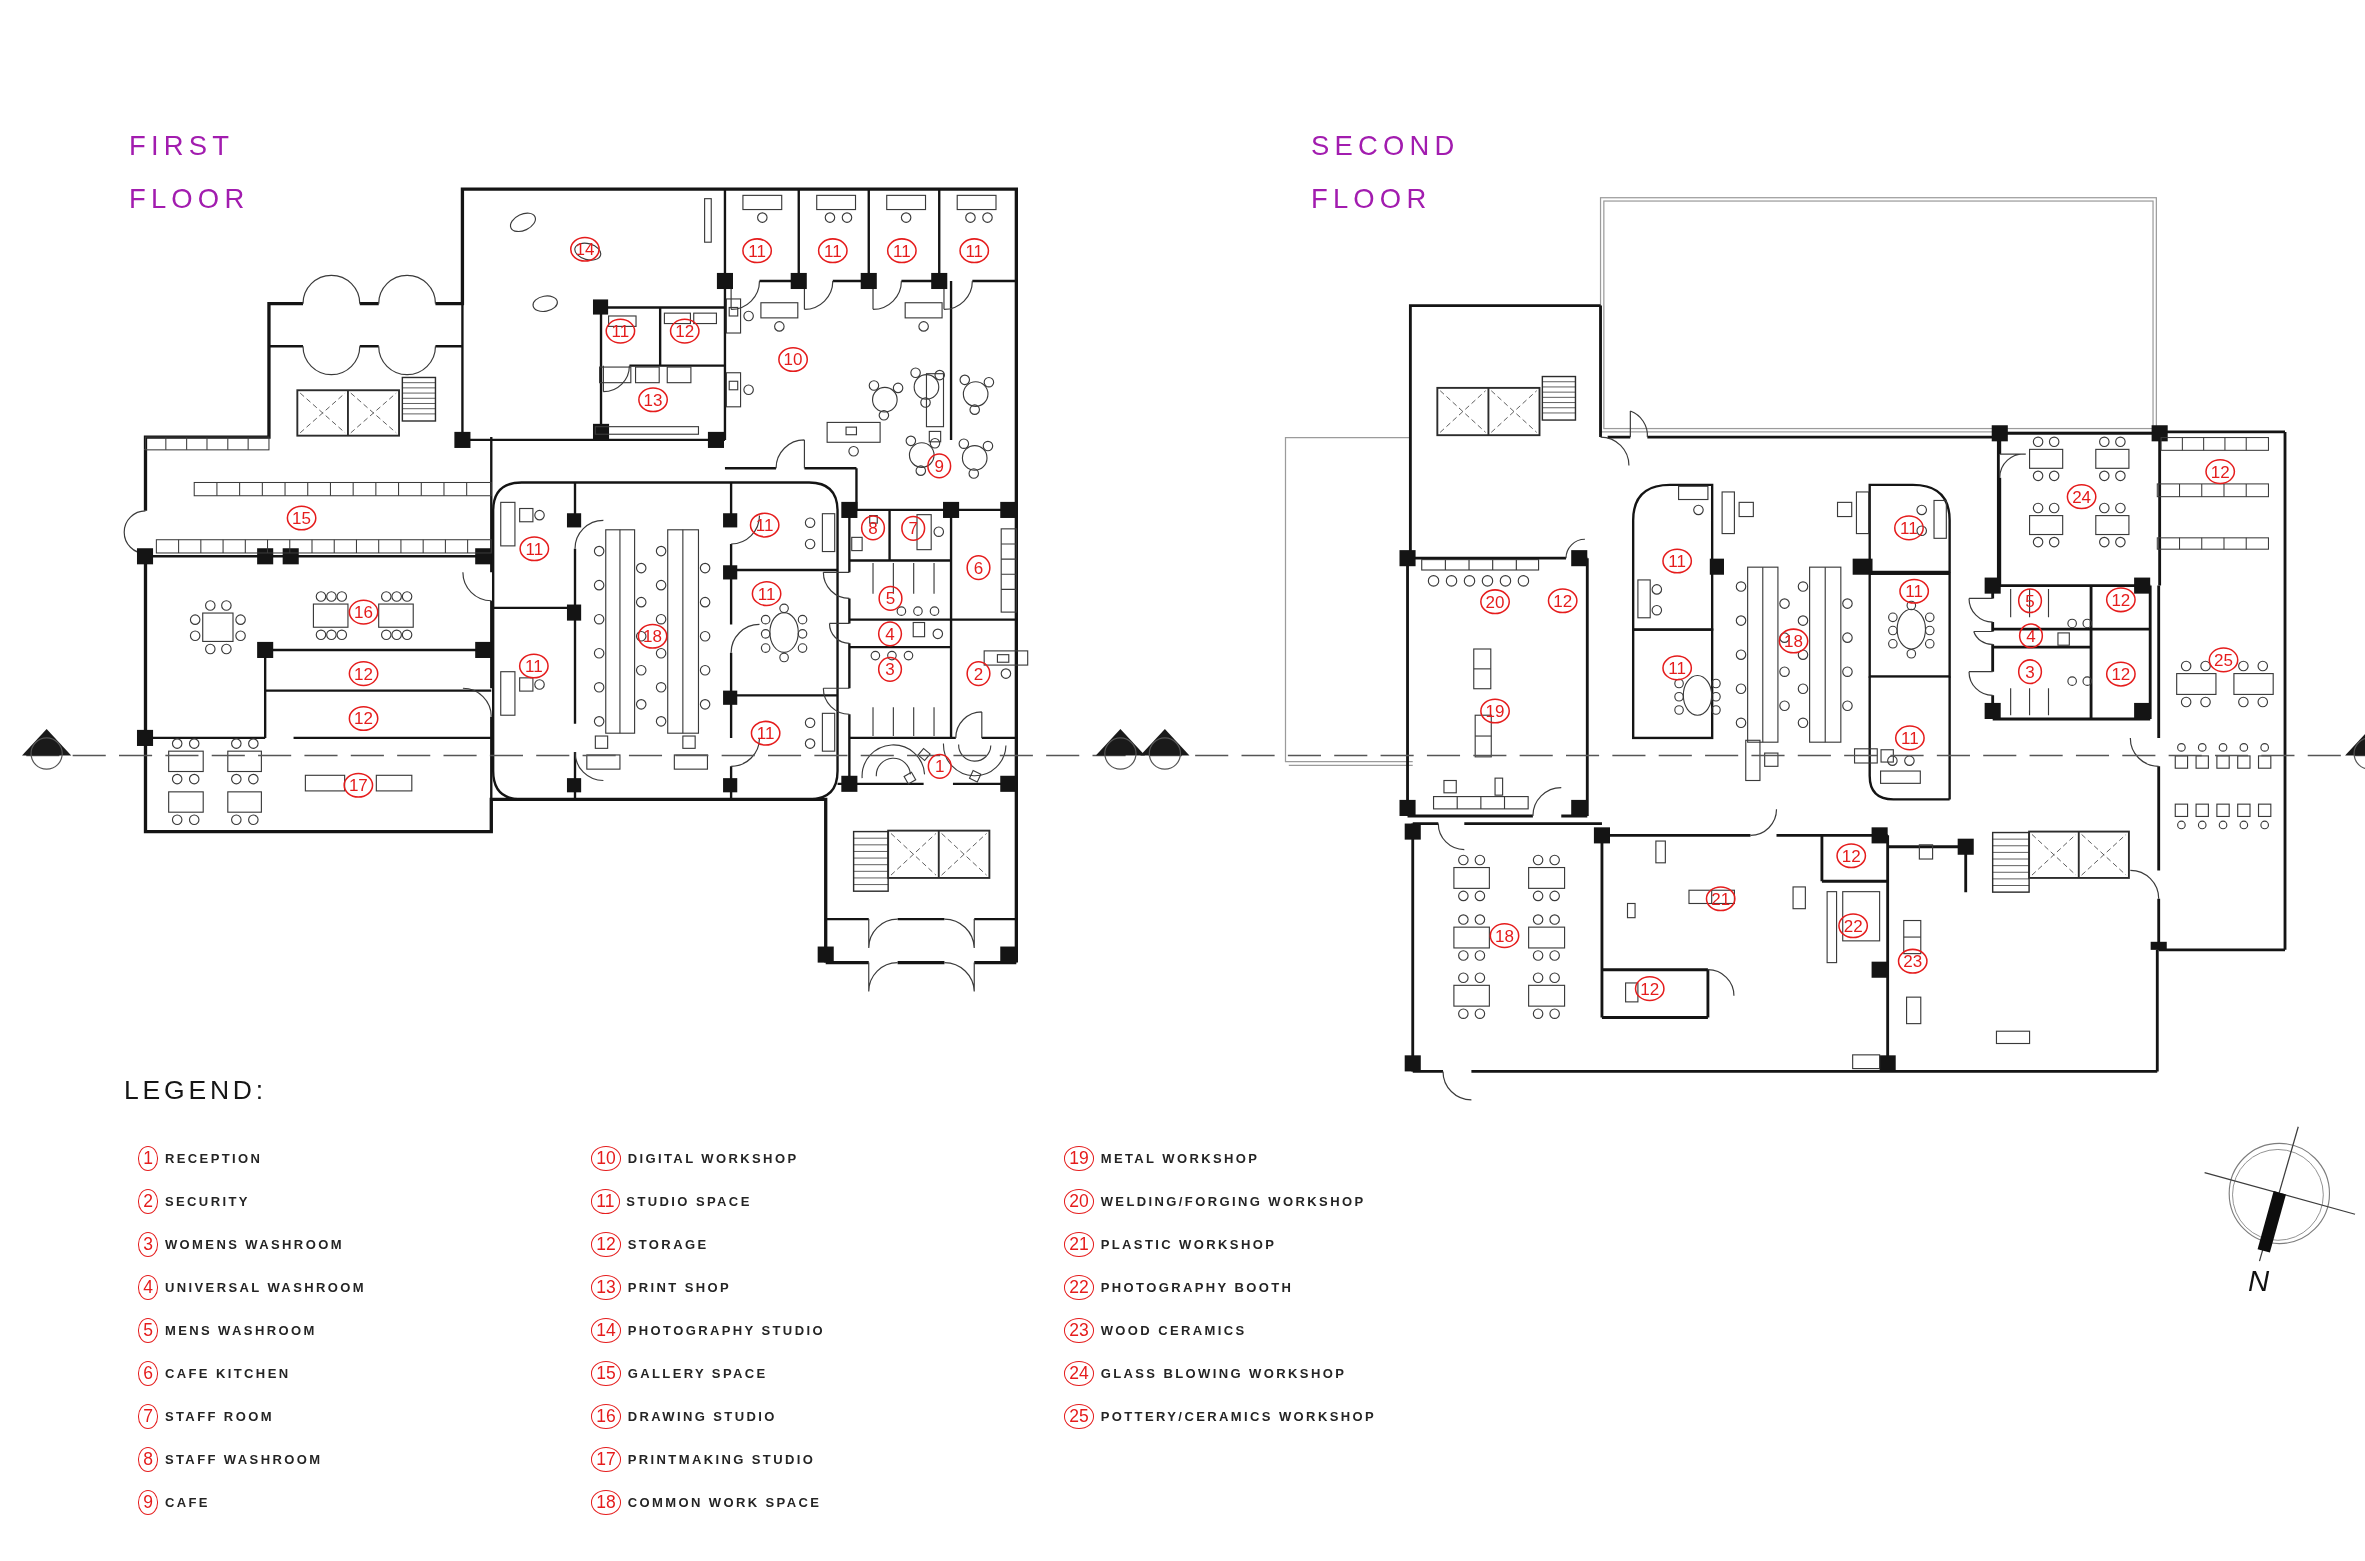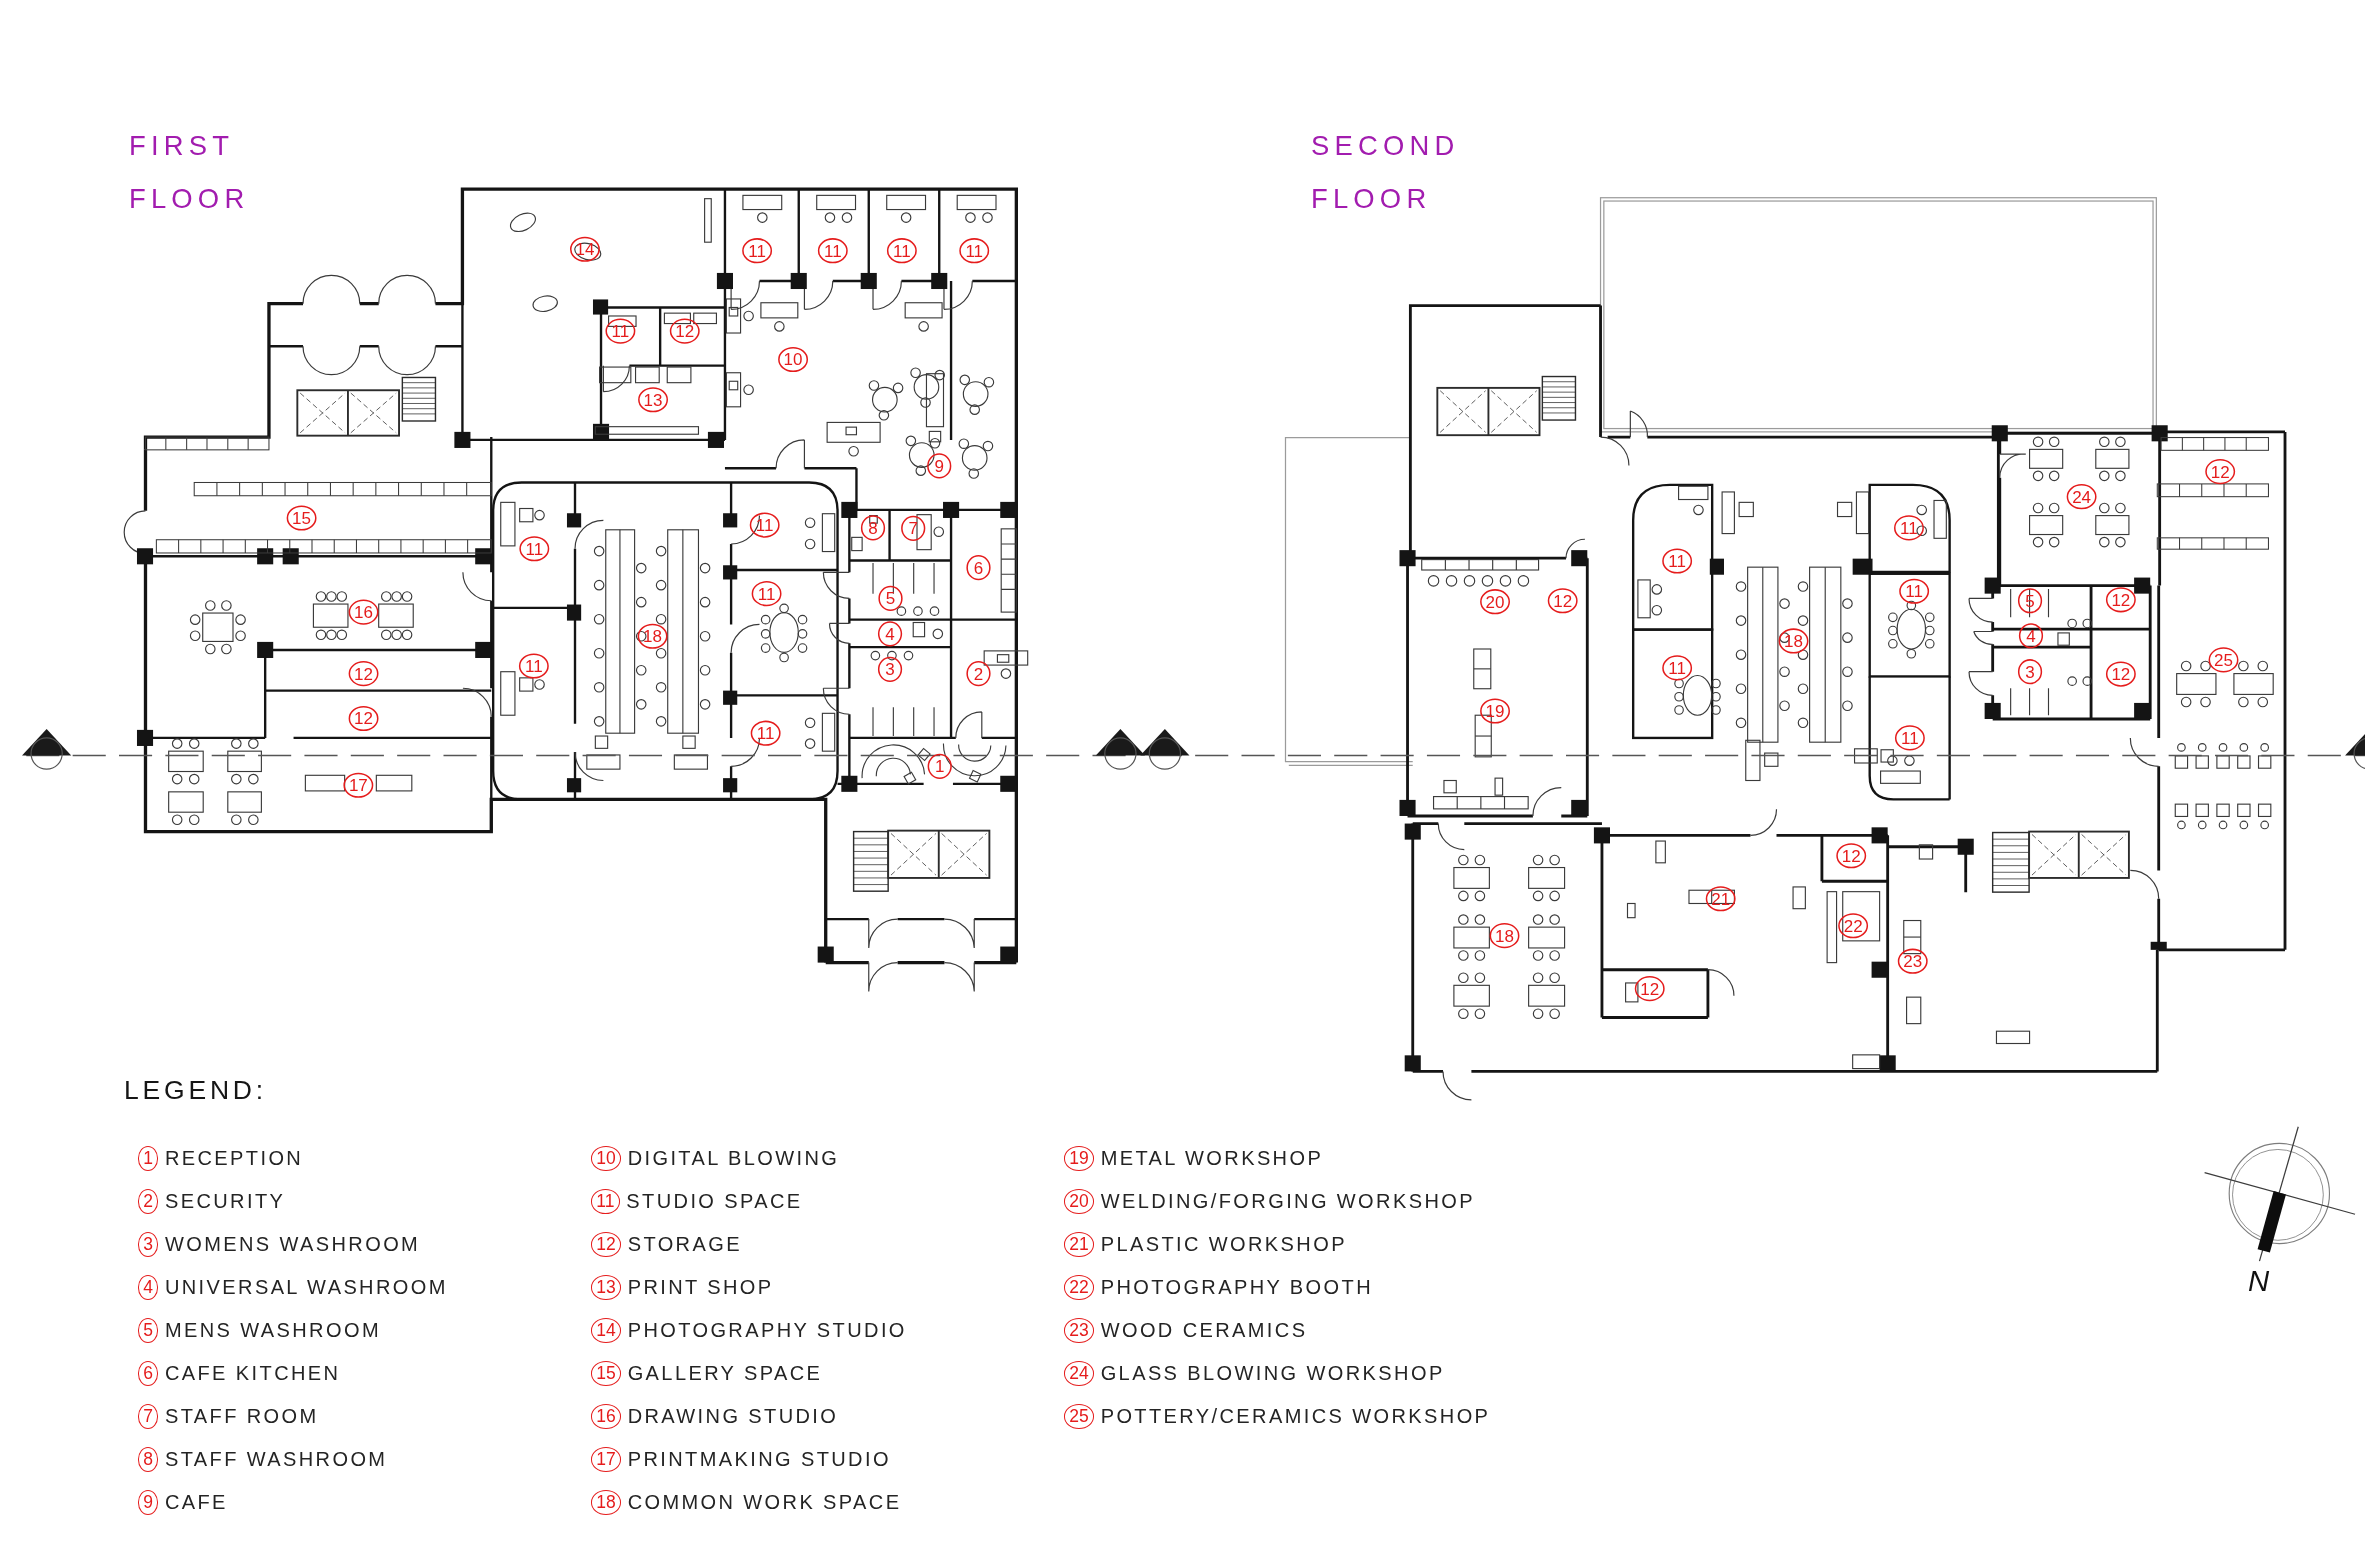--- a/index.html
+++ b/index.html
@@ -10,21 +10,21 @@
   .plan-label{position:absolute;font-size:27.4px;letter-spacing:5.2px;line-height:1.95;color:#a21caf;}
   .legend-head{position:absolute;left:124px;top:1075px;font-size:26.5px;letter-spacing:3.8px;color:#161616;}
   .legend-col{position:absolute;top:1137px;}
   .legend-col.c1{left:138px;}
   .legend-col.c2{left:591px;}
   .legend-col.c3{left:1064px;}
   .legend-row{display:flex;align-items:center;height:43px;}
   .lnum{display:inline-flex;align-items:center;justify-content:center;
         min-width:19px;height:24.6px;padding:0 4.3px;border:1.4px solid #e51c1c;border-radius:50%;
         color:#e51c1c;font-size:17.5px;letter-spacing:0;box-sizing:border-box;margin-right:6.6px;}
-  .llabel{font-size:20px;letter-spacing:2.4px;color:#242424;white-space:nowrap;}
+  .llabel{font-size:13px;letter-spacing:2.4px;color:#242424;white-space:nowrap;font-weight:bold;}
   .titleblock{position:absolute;right:64px;top:1367px;text-align:right;color:#111;}
   .titleblock .bigtitle{font-size:99px;letter-spacing:1.4px;line-height:1.0;}
   .titleblock .scaletxt{font-size:56px;letter-spacing:3.3px;margin-top:6.6px;}
 </style>
 </head>
 <body>
 
 <div class="sheet">
 
   <svg class="plan" width="2413" height="1561" viewBox="0 0 5100 3300">
@@ -791,21 +791,21 @@
         <span class="llabel">STAFF WASHROOM</span>
       </div>
       <div class="legend-row">
         <span class="lnum">9</span>
         <span class="llabel">CAFE</span>
       </div>
     </div>
   <div class="legend-col c2">
       <div class="legend-row">
         <span class="lnum">10</span>
-        <span class="llabel">DIGITAL BLOWING</span>
+        <span class="llabel">DIGITAL WORKSHOP</span>
       </div>
       <div class="legend-row">
         <span class="lnum">11</span>
         <span class="llabel">STUDIO SPACE</span>
       </div>
       <div class="legend-row">
         <span class="lnum">12</span>
         <span class="llabel">STORAGE</span>
       </div>
       <div class="legend-row">

